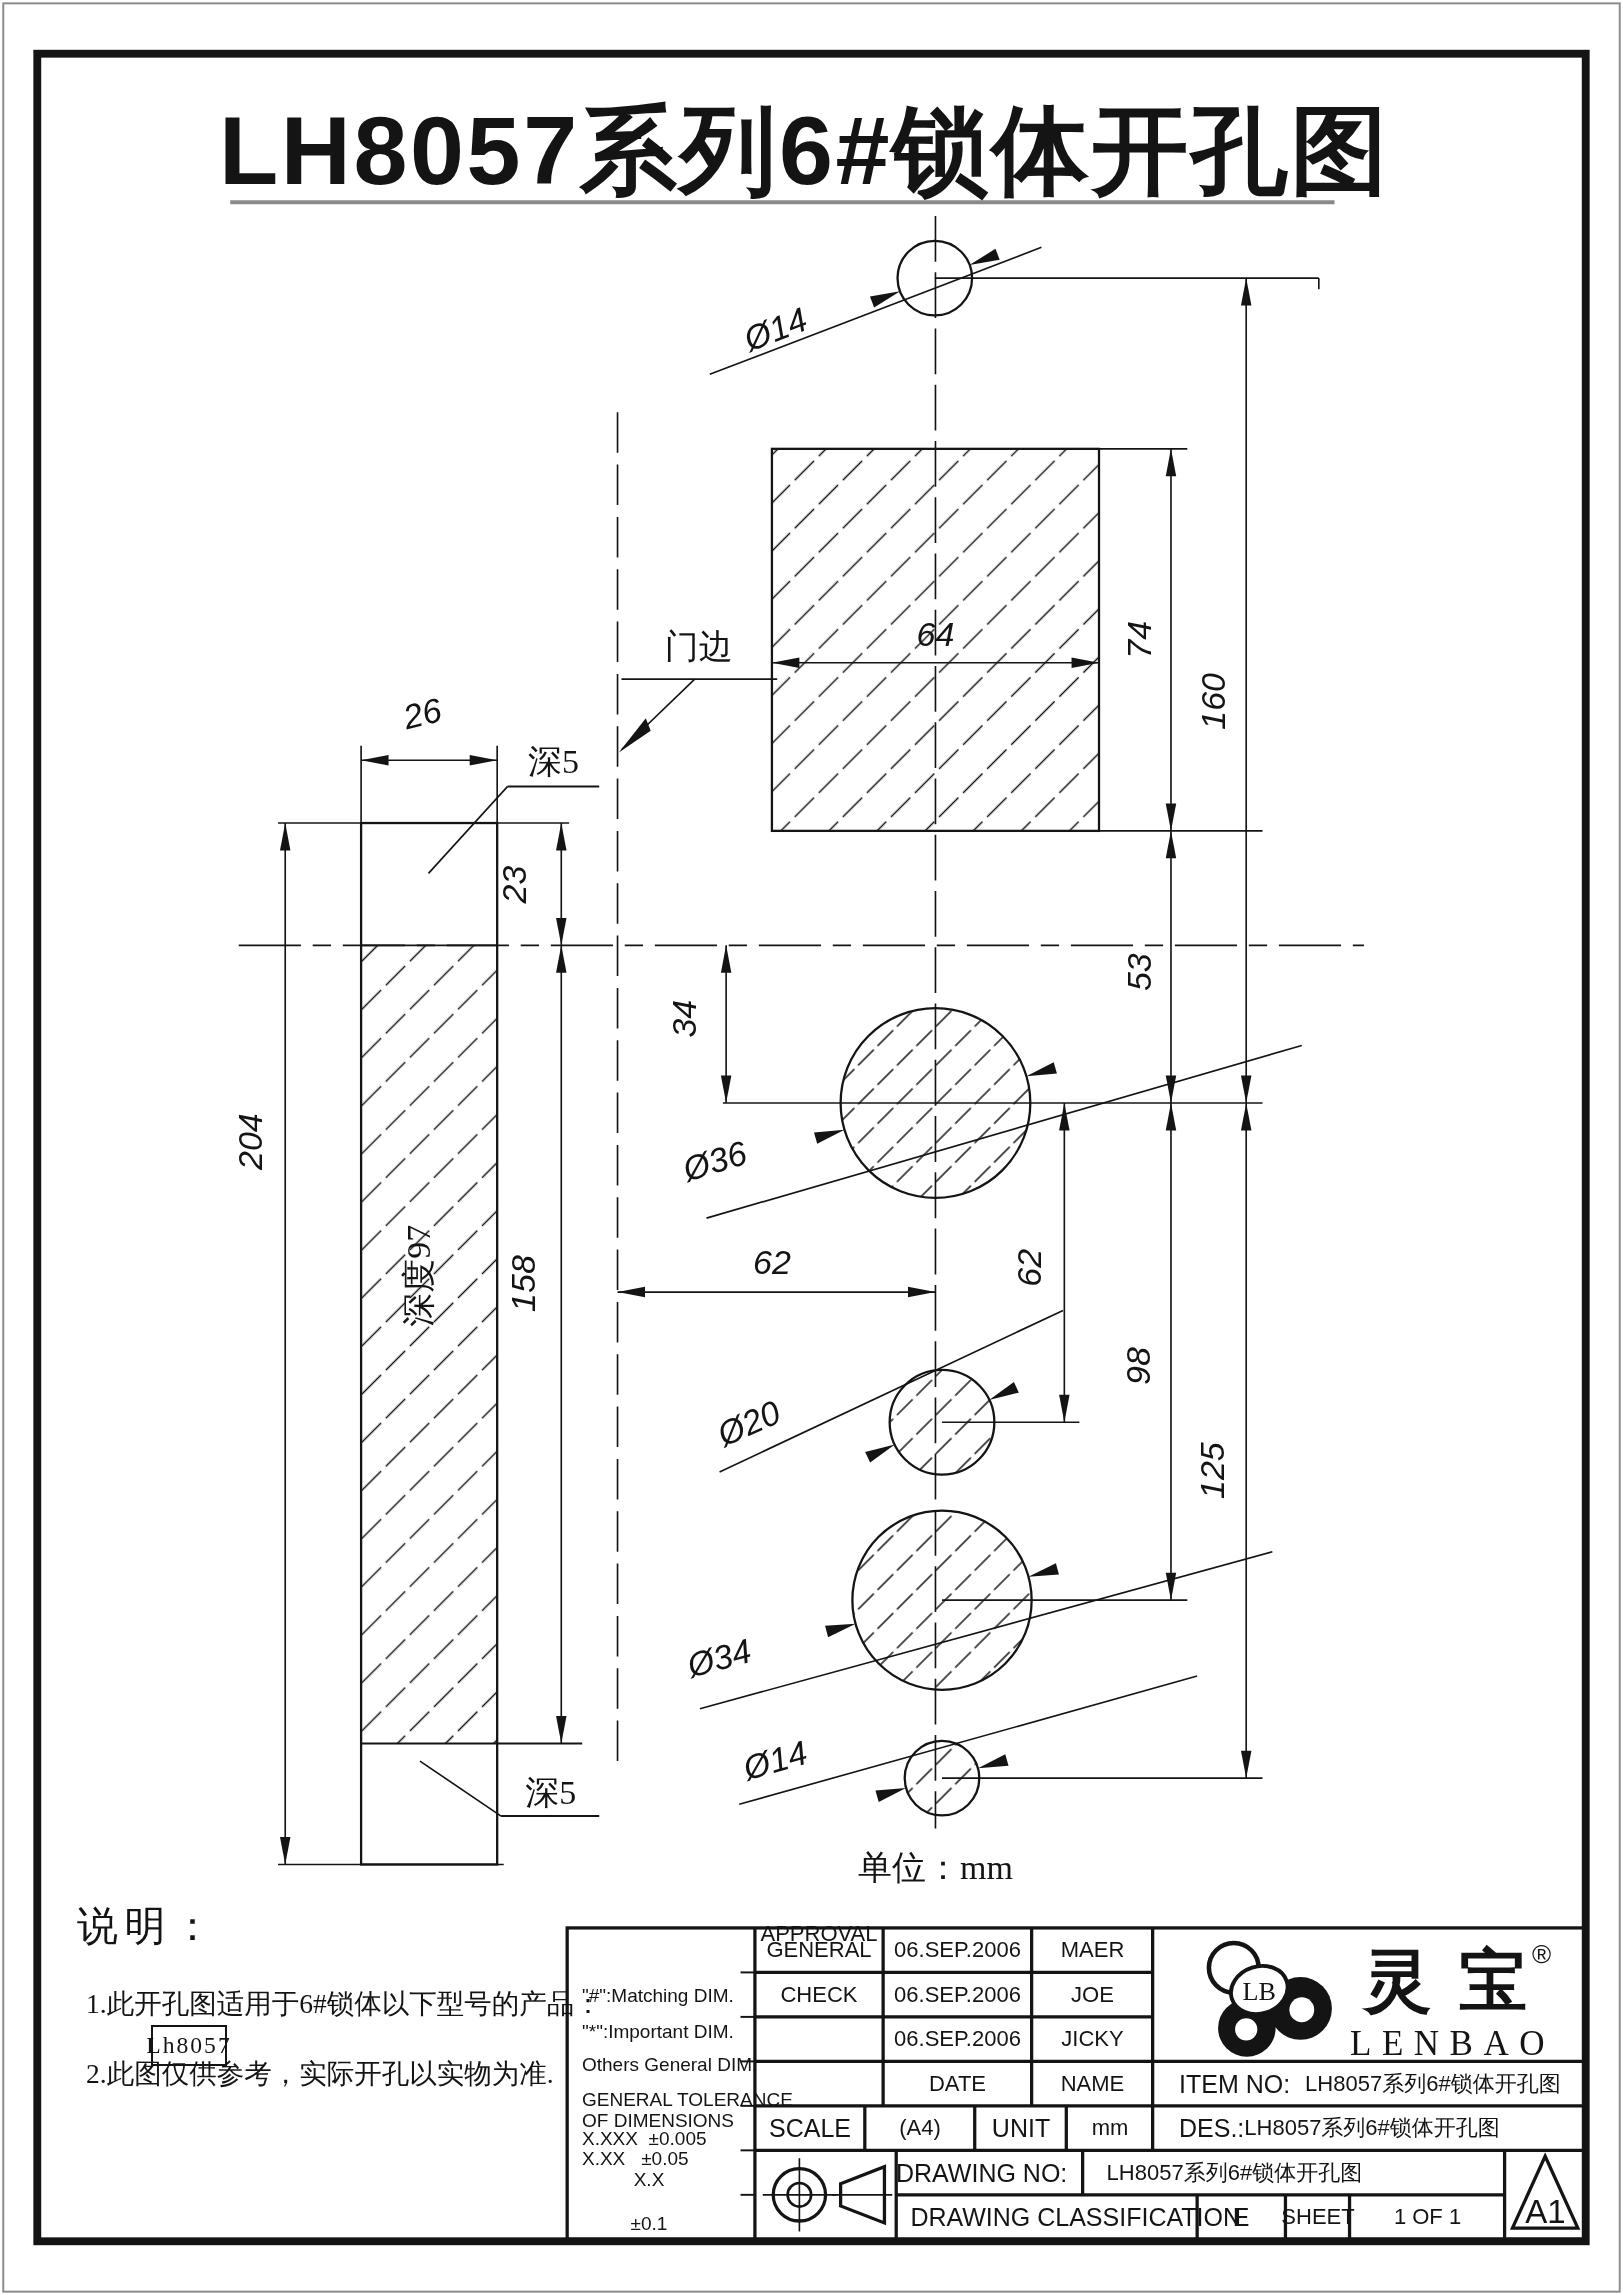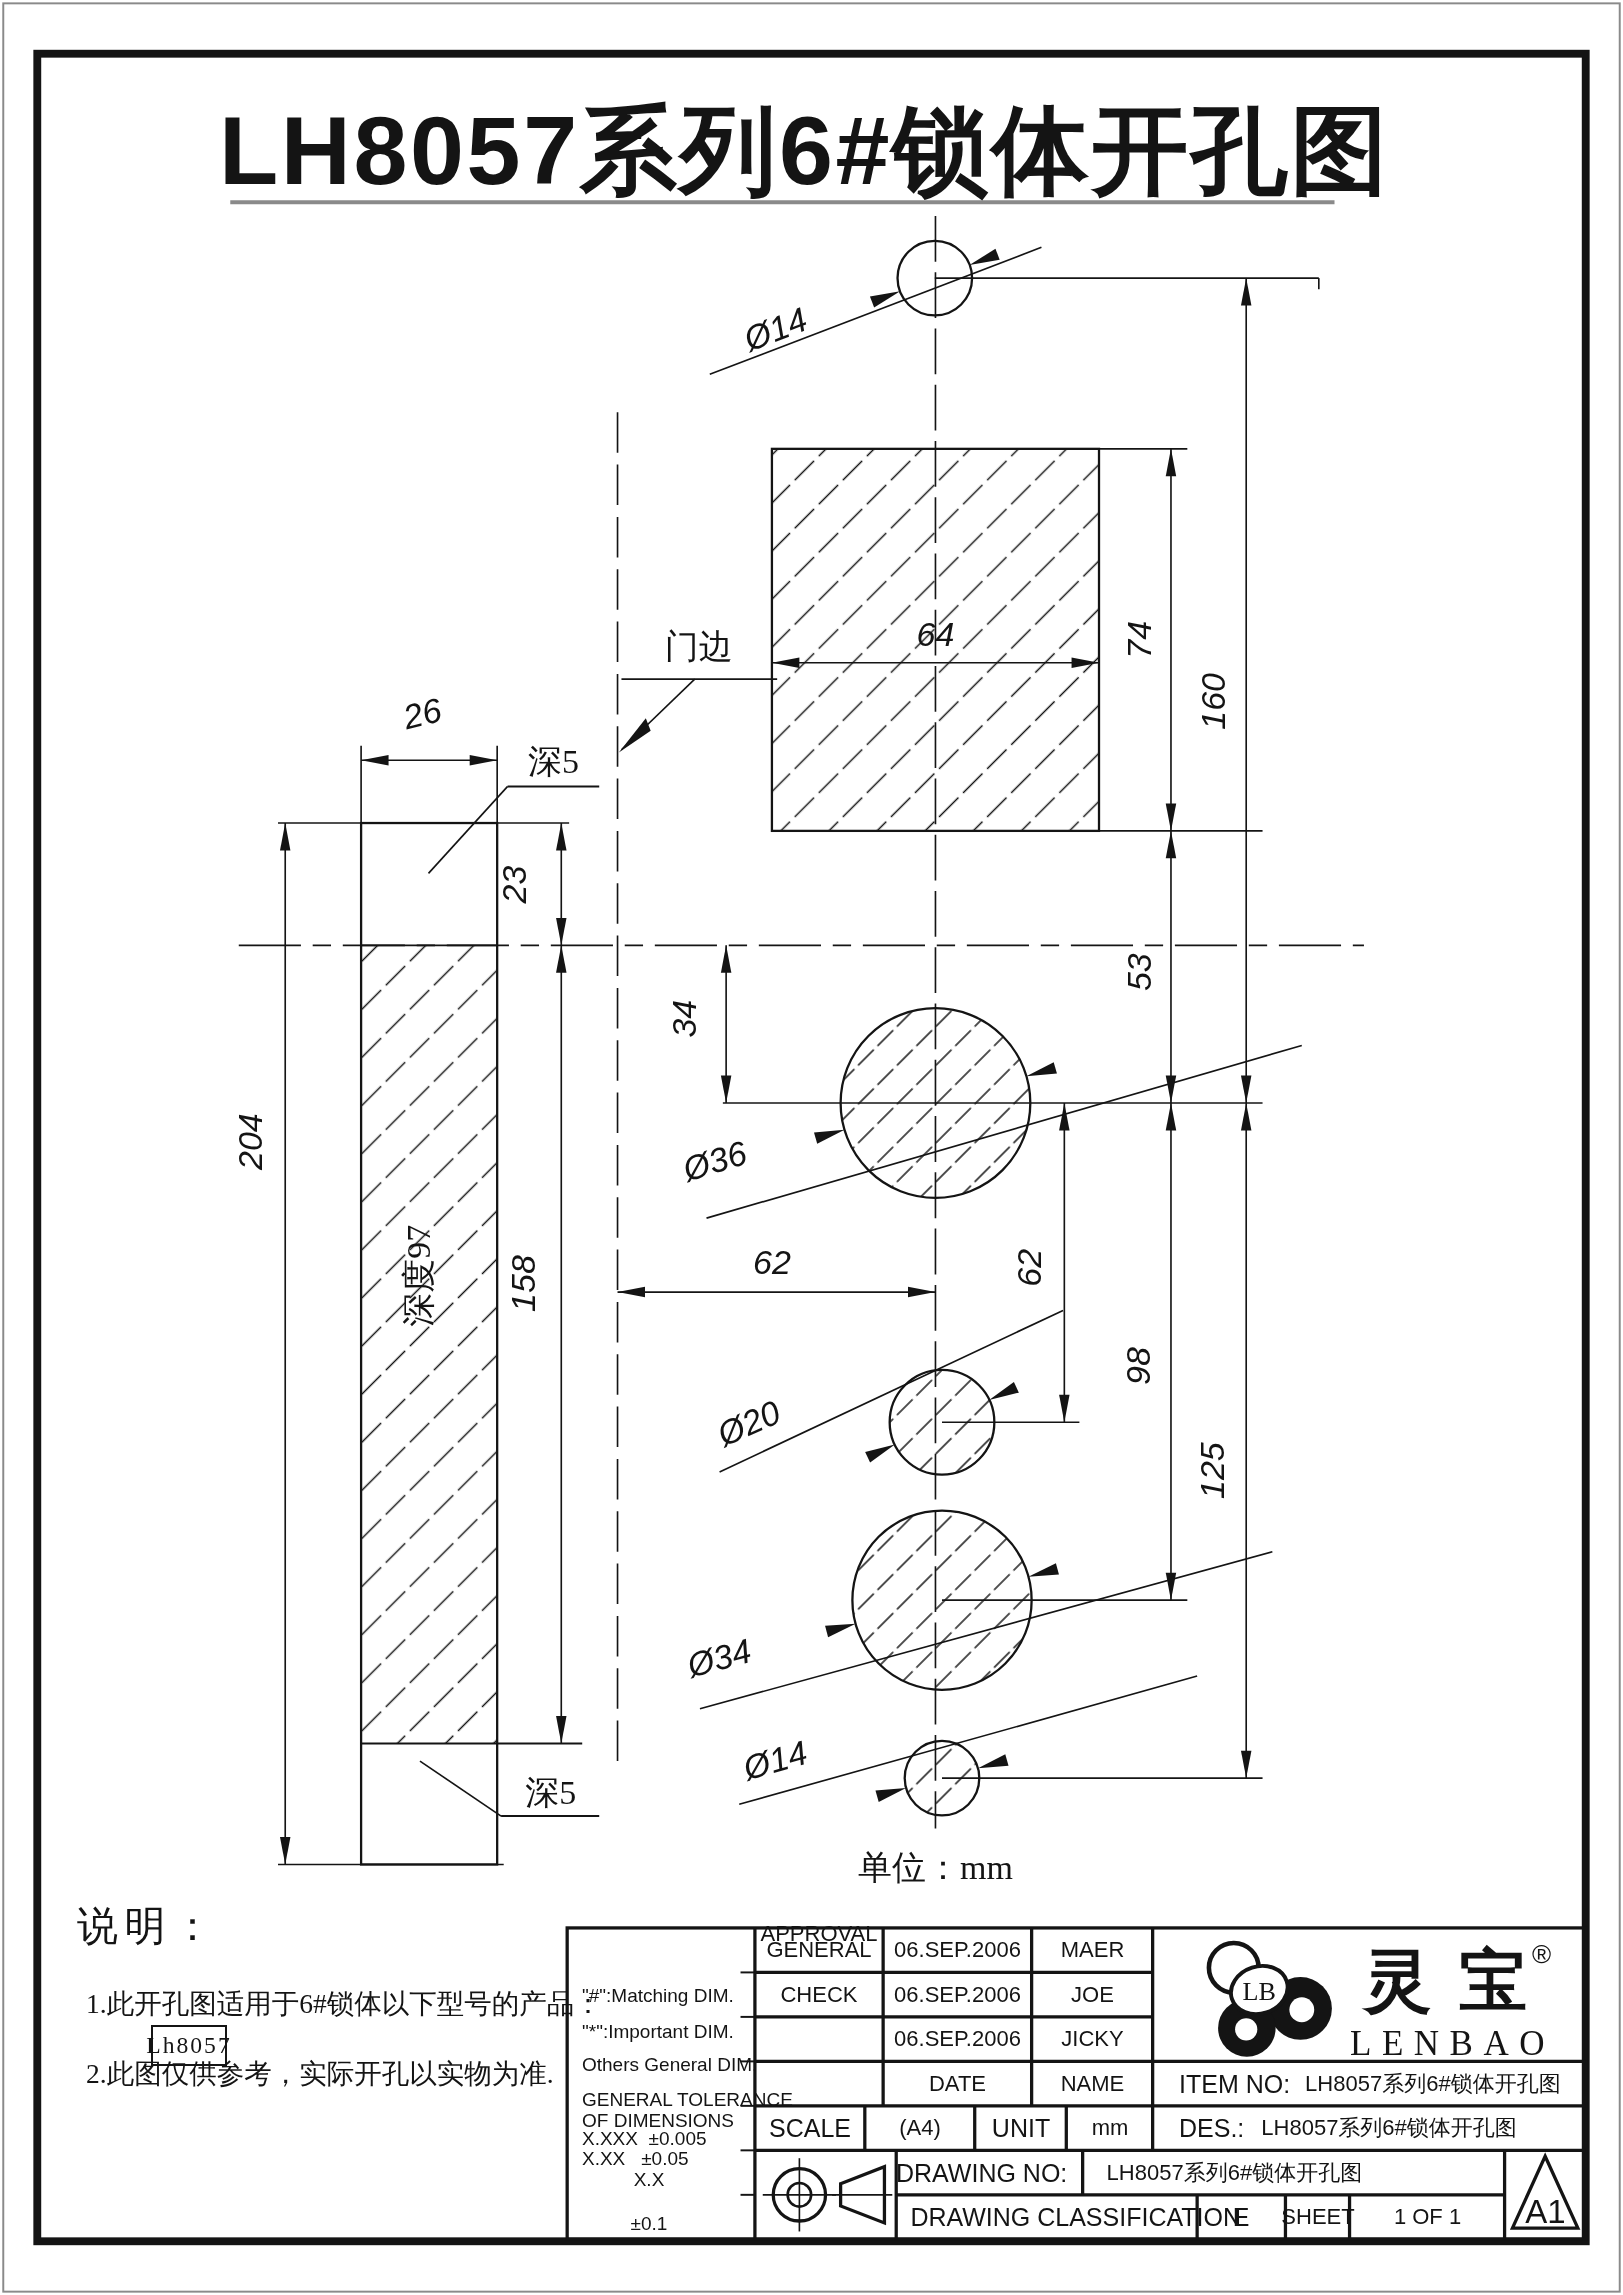--- a/index.html
+++ b/index.html
@@ -294,21 +294,21 @@
 
 <div class="abs t-cellB" style="left:755px;top:2106px;width:110px;height:44px;">SCALE</div>
 <div class="abs t-cell" style="left:865px;top:2106px;width:110px;height:44px;">(A4)</div>
 <div class="abs t-cellB" style="left:975px;top:2106px;width:92px;height:44px;">UNIT</div>
 <div class="abs t-cell" style="left:1067px;top:2106px;width:86px;height:44px;">mm</div>
 
 <div class="abs left" style="left:1153px;top:2062px;width:433px;height:44px;padding-left:26px;gap:15px;">
   <span class="t-cellB">ITEM NO:</span>
   <span class="t-cell">LH8057系列6#锁体开孔图</span>
 </div>
-<div class="abs left" style="left:1153px;top:2106px;width:433px;height:44px;padding-left:26px;gap:17px;">
+<div class="abs left" style="left:1153px;top:2106px;width:433px;height:44px;padding-left:26px;">
   <span class="t-cellB">DES.:</span>
   <span class="t-cell">LH8057系列6#锁体开孔图</span>
 </div>
 
 <div class="abs t-cellB left" style="left:896px;top:2151px;width:186px;height:44px;padding-left:0;">DRAWING NO:</div>
 <div class="abs t-cell left" style="left:1083px;top:2151px;width:422px;height:44px;padding-left:23.6px;">LH8057系列6#锁体开孔图</div>
 <div class="abs t-cellB left" style="left:896px;top:2195px;width:301px;height:44px;padding-left:14.4px;">DRAWING CLASSIFICATION</div>
 <div class="abs t-cellB" style="left:1197px;top:2195px;width:88px;height:44px;">E</div>
 <div class="abs t-cell" style="left:1286px;top:2195px;width:64px;height:44px;text-align:center;">SHEET</div>
 <div class="abs t-cell" style="left:1350px;top:2195px;width:155px;height:44px;">1 OF 1</div>

